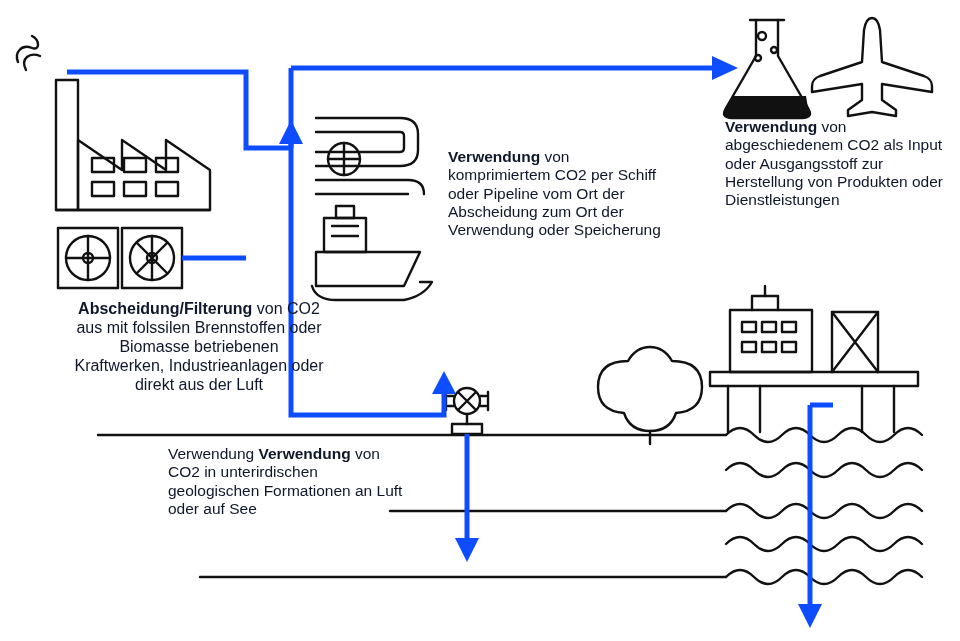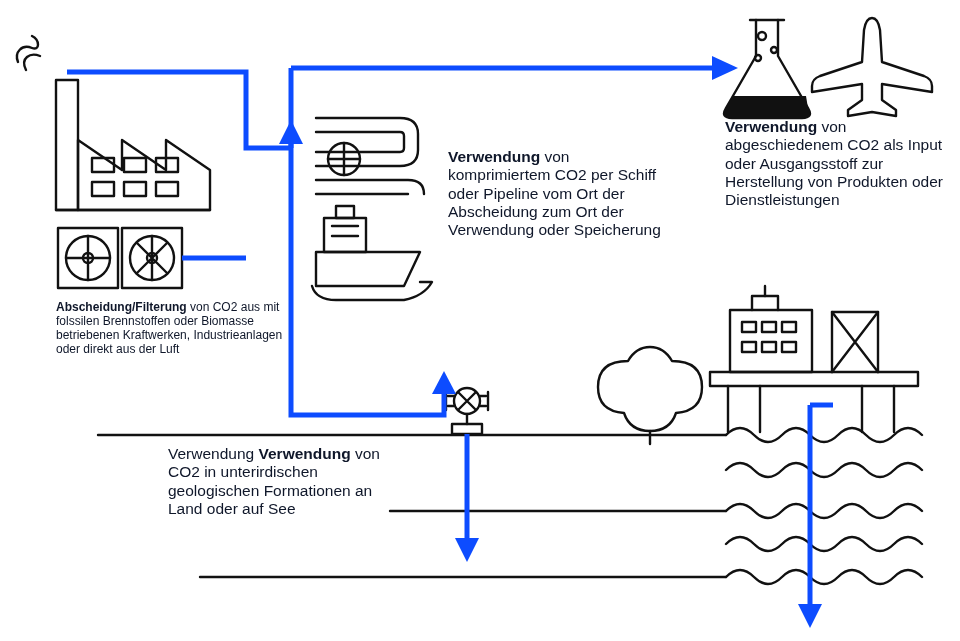--- a/index.html
+++ b/index.html
@@ -6,21 +6,21 @@
   body{
     width:960px;height:641px;
     background:#ffffff;
     font-family:"Liberation Sans", sans-serif;
     overflow:hidden;
     position:relative;
   }
   #diagram{position:absolute;left:0;top:0;width:960px;height:641px;}
   .cap{position:absolute;color:#0f172a;line-height:1.18;}
   .cap b{font-weight:bold;}
-  .t-capture{left:56px;top:300px;width:250px;font-size:12px;}
+  .t-capture{left:74px;top:300px;width:250px;font-size:16px;text-align:center;}
   .t-transport{left:448px;top:148px;width:215px;font-size:15.5px;}
   .t-use{left:725px;top:118px;width:220px;font-size:15.5px;}
   .t-store{left:168px;top:445px;width:240px;font-size:15.5px;}
 </style>
 </head>
 <body>
 
 <svg id="diagram" viewBox="0 0 960 641">
   <g fill="none" stroke="#111" stroke-width="2.4" stroke-linecap="round" stroke-linejoin="round">
 
@@ -167,14 +167,14 @@
   <span>von komprimiertem CO2 per Schiff oder Pipeline vom Ort der Abscheidung zum Ort der Verwendung oder Speicherung</span>
 </div>
 
 <div class="cap t-use">
   <b>Verwendung</b>
   <span>von abgeschiedenem CO2 als Input oder Ausgangsstoff zur Herstellung von Produkten oder Dienstleistungen</span>
 </div>
 
 <div class="cap t-store">
   <span>Verwendung </span><b>Verwendung</b>
-  <span>von CO2 in unterirdischen geologischen Formationen an Land oder auf See</span>
+  <span>von CO2 in unterirdischen geologischen Formationen an Luft oder auf See</span>
 </div>
 
 </body></html>

